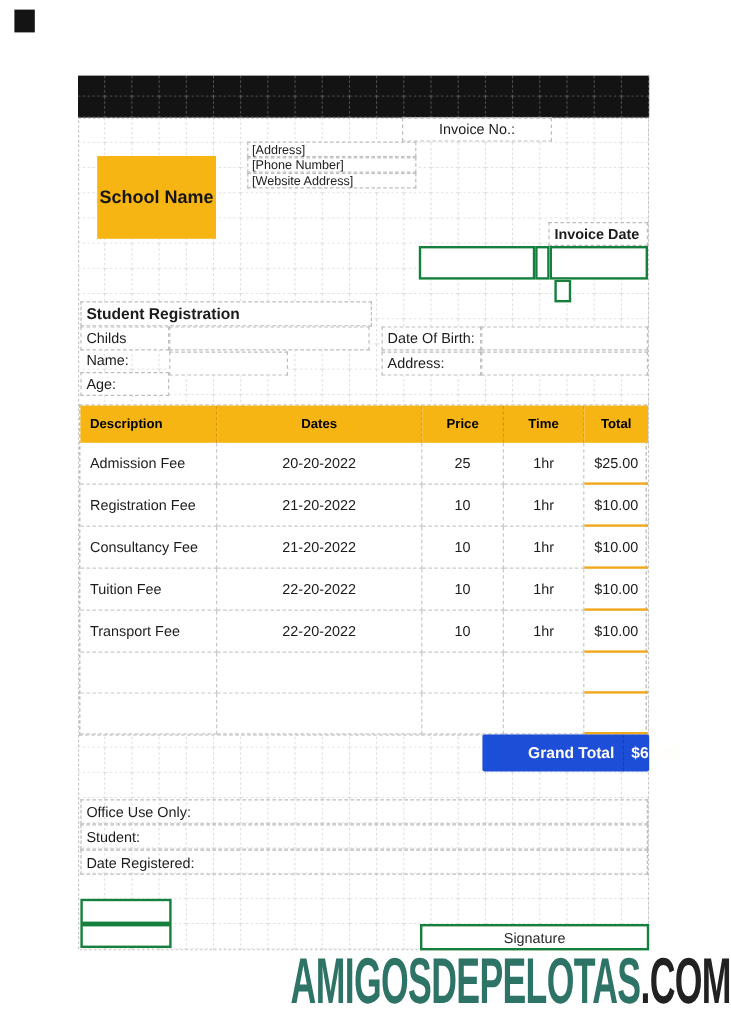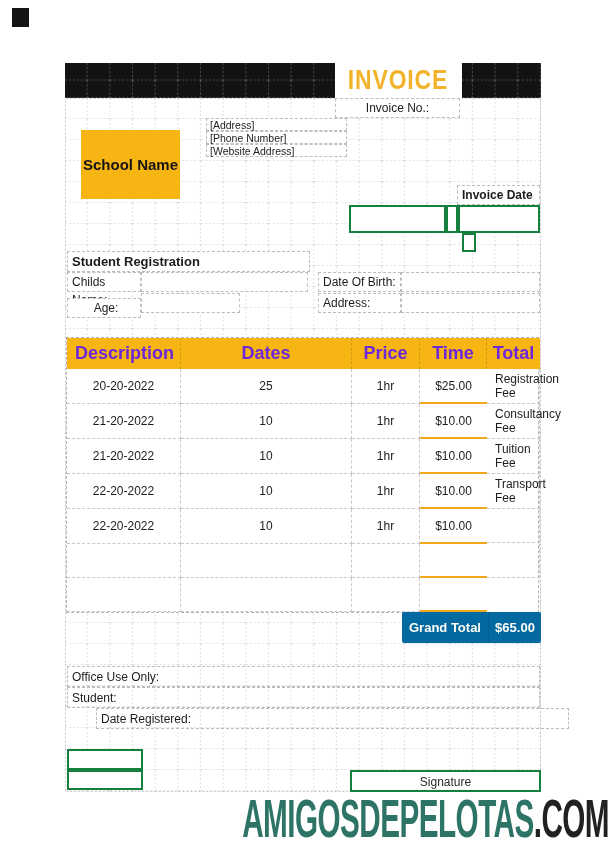--- a/index.html
+++ b/index.html
@@ -45,52 +45,52 @@
   #invoice-date-cell{left:458px;top:205px;width:82px;height:28px;}
   #small-cell{left:462px;top:233px;width:14px;height:19px;}
 
   
   #student-info-heading{left:67px;top:251px;width:243px;height:21px;font-size:13px;line-height:20px;}
   .fl{height:20px;}
   #childs-label{left:67px;top:272px;width:74px;}
   #childs-input{left:141px;top:272px;width:167px;}
   #dob-label{left:318px;top:272px;width:83px;}
   #dob-input{left:401px;top:272px;width:139px;}
-  #age-label{left:67px;top:298px;width:74px;text-align:center;}
+  #age-label{left:67px;top:310px;width:74px;}
   #age-input{left:141px;top:293px;width:99px;}
   #address-label{left:318px;top:293px;width:83px;}
   #address-input{left:401px;top:293px;width:139px;}
 
   
   #fees{left:66px;top:337px;width:473px;display:grid;
         grid-template-columns:114px 171px 68px 67px 53px;
         border:1px dashed #b3b3b3;background:#fff;}
   #fees > div{box-sizing:border-box;display:flex;align-items:center;justify-content:center;
               border-right:1px dashed #c9c9c9;border-bottom:1px dashed #c9c9c9;}
   #fees > div.lastcol{border-right:none;}
-  #fees > .th{height:31px;background:#F7B513;color:#6d28d9;font-weight:bold;font-size:18px;
+  #fees > .th{height:31px;background:#F7B513;color:#000000;font-weight:bold;font-size:11px;
               border-right:1px dashed rgba(0,0,0,.14);border-bottom:none;}
   #fees > .th.lastcol{border-right:none;}
   #fees > .td{height:35px;font-size:12px;color:#1c1c1c;}
   #fees > .td.empty{height:34px;}
   #fees > .leftal{justify-content:flex-start;padding-left:8px;}
   #fees > .totalcell{border-bottom:2px solid #F0A81C;}
 
   
-  #grand-total{left:402px;top:612px;width:139px;height:31px;background:#0369a1;display:grid;
-               grid-template-columns:86px 53px;border-radius:2px;}
+  #grand-total{left:402px;top:612px;width:139px;height:31px;background:#1d4ed8;display:grid;
+               grid-template-columns:86px 53px;border-radius:2px;padding-left:31px;}
   #grand-total div{display:flex;align-items:center;justify-content:center;color:#FFFDF6;
                    font-weight:bold;font-size:13px;}
   #grand-total .gt-value{border-left:1px dashed rgba(0,0,0,.18);}
 
   
   .office-row{left:67px;width:473px;height:21px;font-size:12px;line-height:21px;padding-left:4px;}
   #office-use{top:666px;}
   #payment{top:687px;}
-  #date-registered{top:708px;margin-left:29px;}
+  #date-registered{top:708px;}
 
   
   #bl-cell-1{left:67px;top:749px;width:76px;height:21px;}
   #bl-cell-2{left:67px;top:770px;width:76px;height:20px;}
   #signature-cell{left:350px;top:770px;width:191px;height:22px;font-size:12px;line-height:21px;
                   text-align:center;color:#2a2a2a;}
 
   
   #watermark{position:absolute;top:791px;right:0;white-space:nowrap;line-height:1;
              font-weight:bold;font-size:54px;letter-spacing:-1px;
@@ -117,23 +117,20 @@
 
   <div id="header-bar" class="abs">
     <svg id="bar-grid" width="476" height="35">
       <defs>
         <pattern id="barpat" width="22.66" height="17.5" patternUnits="userSpaceOnUse">
           <path d="M22.66 0 L22.66 17.5 M0 17.5 L22.66 17.5" fill="none" stroke="#ffffff" stroke-width="1" stroke-dasharray="2 2"></path>
         </pattern>
       </defs>
       <rect x="0" y="0" width="476" height="35" fill="url(#barpat)"></rect>
     </svg>
-    <div id="invoice-gap">
-      <span id="invoice-title">INVOICE</span>
-    </div>
   </div>
 
   <div id="school-box" class="abs">
     <span>School Name</span>
   </div>
 
   <div id="invoice-no" class="abs dashedcell">Invoice No.:</div>
 
   <div class="abs dashedcell addr" style="top:118px">[Address]</div>
   <div class="abs dashedcell addr" style="top:131px">[Phone Number]</div>
@@ -155,20 +152,21 @@
   <div id="address-label" class="abs dashedcell lbl fl">Address:</div>
   <div id="address-input" class="abs dashedcell fl"></div>
 
   <div id="fees" class="abs">
     <div class="th leftal">Description</div>
     <div class="th">Dates</div>
     <div class="th">Price</div>
     <div class="th">Time</div>
     <div class="th lastcol">Total</div>
 
+    <div class="td leftal">Admission Fee</div>
     <div class="td">20-20-2022</div>
     <div class="td">25</div>
     <div class="td">1hr</div>
     <div class="td lastcol totalcell">$25.00</div>
 
     <div class="td leftal">Registration Fee</div>
     <div class="td">21-20-2022</div>
     <div class="td">10</div>
     <div class="td">1hr</div>
     <div class="td lastcol totalcell">$10.00</div>

